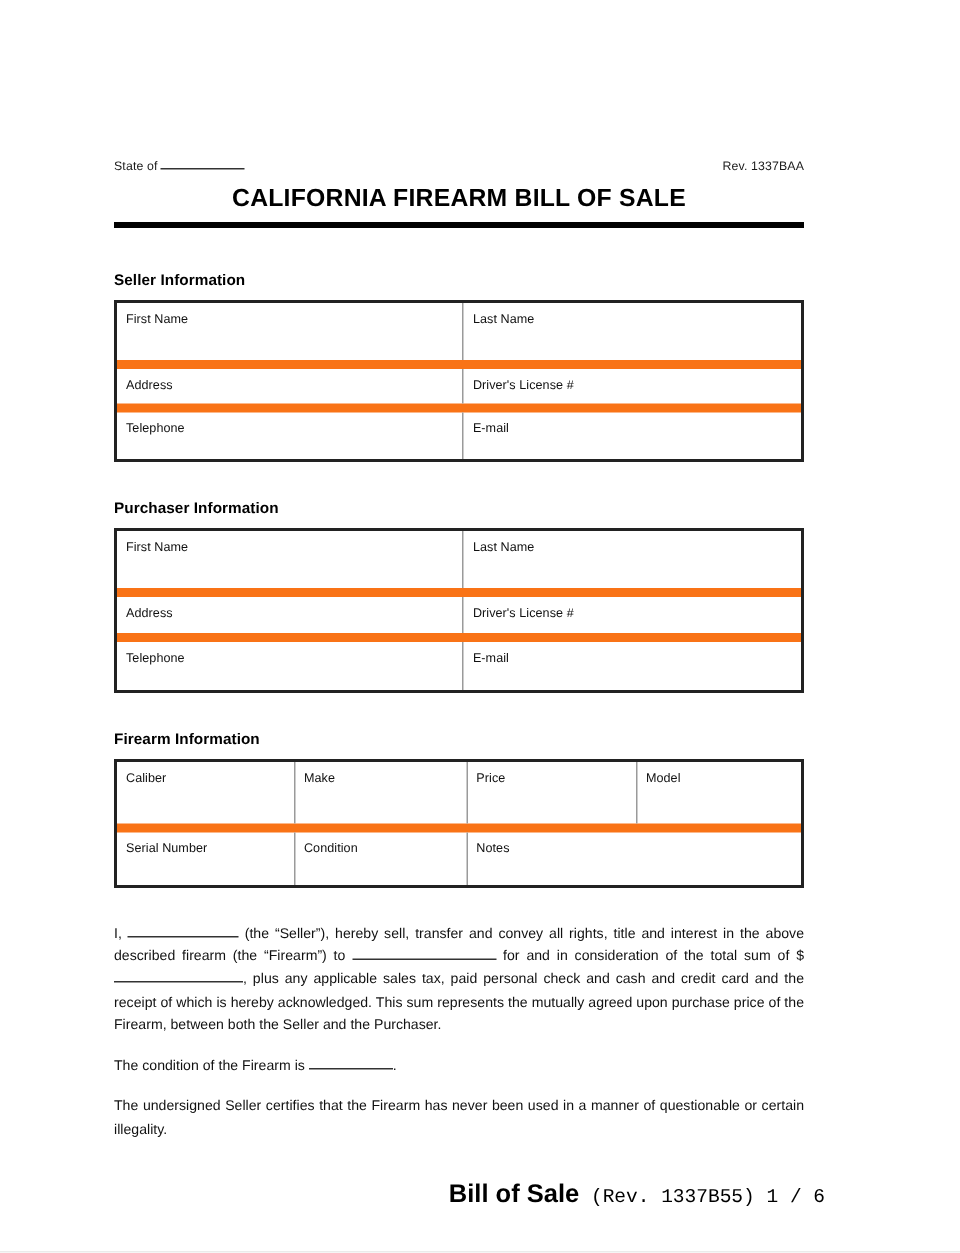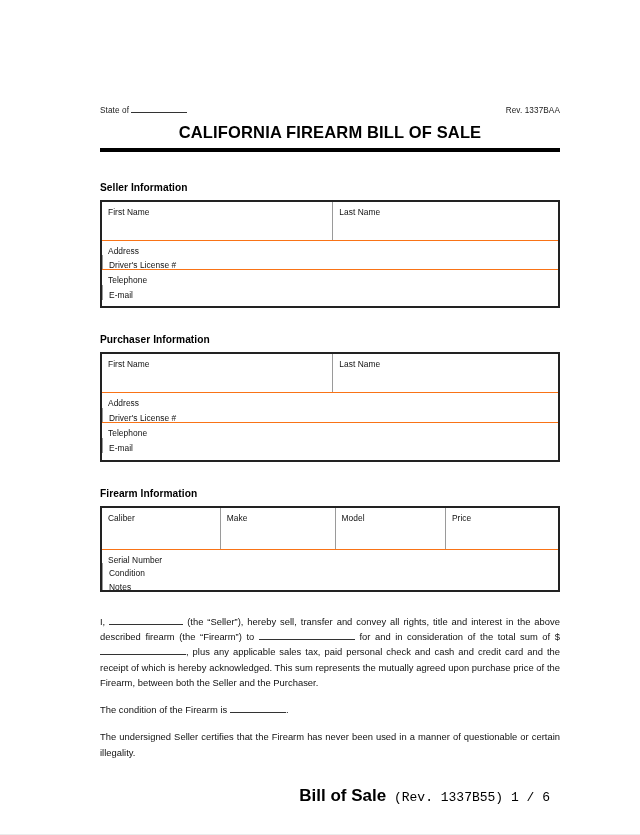--- a/index.html
+++ b/index.html
@@ -21,21 +21,21 @@
     left: 0; top: 0;
     width: 640px;
     height: 835px;
     background: #ffffff;
     border-bottom: 1px solid #ebebeb;
     box-sizing: border-box;
   }
 
   .content {
     position: absolute;
-    left: 100px;
+    left: 76px;
     top: 66px;
     width: 460px;
   }
 
   
   .topline {
     display: flex;
     justify-content: space-between;
     align-items: baseline;
     font-size: 8.2px;
@@ -86,22 +86,21 @@
     border: 2px solid #222222;
     box-sizing: border-box;
     background: #ffffff;
   }
   .trow {
     display: flex;
     width: 100%;
     box-sizing: border-box;
   }
   .trow + .trow {
-    border-top: 1px solid #f97316;
-    flex-direction: column;
+    border-top: 6px solid #f97316;
   }
   .tcell {
     box-sizing: border-box;
     padding: 5px 0 0 6px;
     font-size: 8.4px;
     color: #111111;
     letter-spacing: .05px;
     overflow: hidden;
   }
   .tcell + .tcell {
@@ -213,22 +212,22 @@
         <div class="tcell c1">Telephone</div>
         <div class="tcell c2">E-mail</div>
       </div>
     </div>
 
     <div class="section-heading sec-firearm">Firearm Information</div>
     <div class="form-table firearm-table">
       <div class="trow fr1">
         <div class="tcell f-caliber">Caliber</div>
         <div class="tcell f-make">Make</div>
+        <div class="tcell f-price">Price</div>
         <div class="tcell f-model">Model</div>
-        <div class="tcell f-price">Price</div>
       </div>
       <div class="trow fr2">
         <div class="tcell f-serial">Serial Number</div>
         <div class="tcell f-cond">Condition</div>
         <div class="tcell f-notes">Notes</div>
       </div>
     </div>
 
     <div class="body-copy">
       <p><span>I,</span> <span class="blank-rule b-seller"></span> <span>(the “Seller”), hereby sell, transfer and convey all rights, title and interest in the above described firearm (the “Firearm”) to</span> <span class="blank-rule b-to"></span> <span>for and in consideration of the total sum of $</span> <span class="blank-rule b-sum"></span><span>, plus any applicable sales tax, paid personal check and cash and credit card and the receipt of which is hereby acknowledged. This sum represents the mutually agreed upon purchase price of the Firearm, between both the Seller and the Purchaser.</span></p>

